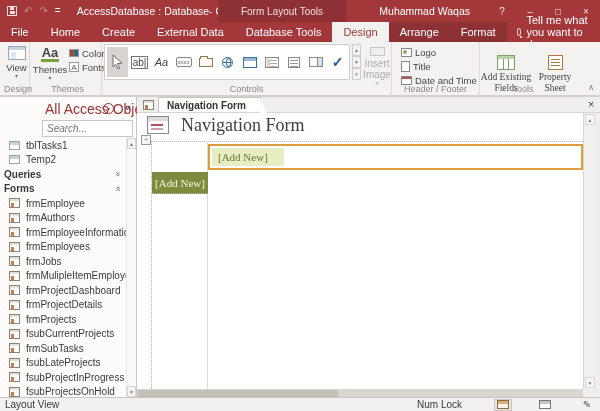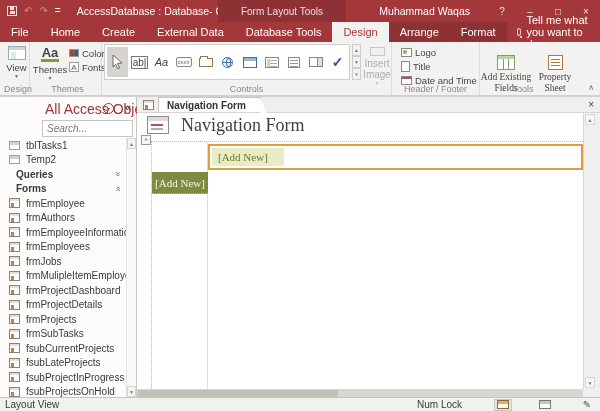--- a/index.html
+++ b/index.html
@@ -97,21 +97,21 @@
   .sb-search input{flex:1;border:none;outline:none;font-style:italic;font-size:10px;padding-left:4px;color:#666;
                    font-family:"Liberation Sans",sans-serif;background:transparent;width:100px;}
   .mag{width:7px;height:7px;border:1px solid #666;border-radius:50%;position:relative;margin-right:6px;}
   .mag::after{content:"";position:absolute;right:-3px;bottom:-2px;width:4px;height:1px;background:#666;transform:rotate(45deg);}
   .sb-list{position:absolute;left:0;top:41px;bottom:0;right:10px;overflow:hidden;}
   .sb-scroll{position:absolute;right:0;top:41px;bottom:0;width:10px;border-left:1px solid #e4e2e0;background:#fbfaf9;}
   .sb-scroll .arr{position:absolute;left:0;right:0;height:11px;border:1px solid #d8d5d2;background:#f5f4f2;
                   display:flex;align-items:center;justify-content:center;font-size:5px;color:#777;}
   .row{display:flex;align-items:center;height:14.5px;padding-left:9px;gap:6px;white-space:nowrap;}
   .row .lab{font-size:10px;color:#3b3a39;}
-  .grp{display:flex;align-items:center;height:14.5px;padding:0 6px 0 4px;justify-content:space-between;margin-left:12px;}
+  .grp{display:flex;align-items:center;height:14.5px;padding:0 6px 0 4px;justify-content:space-between;}
   .grp .lab{font-size:10px;font-weight:bold;color:#3b3a39;}
   .chv{display:inline-block;font-size:9px;color:#666;transform:rotate(90deg);}
   .chv.up{transform:rotate(-90deg);}
   .tbl-ic{width:11px;height:9px;border:1px solid #97a7a0;background:linear-gradient(#c9d6cd 0 3px,#fff 3px);flex:none;}
   .frm-ic{width:11px;height:10px;border:1px solid #8a8478;background:linear-gradient(#e6e0d4 0 2px,#fff 2px);position:relative;flex:none;}
   .frm-ic::after{content:"";position:absolute;left:1px;top:4px;width:3px;height:4px;background:#c77d4f;}
 
   
   .docarea{position:absolute;left:137px;top:96px;width:463px;height:301px;background:#f0efed;border-top:1px solid #d2cfcc;}
   .doctabs{position:absolute;left:0;top:0;right:0;height:16px;background:#f0efed;border-bottom:1px solid #d8d5d2;display:flex;align-items:flex-end;}
@@ -365,25 +365,25 @@
       <div class="row">
           <span class="frm-ic"></span>
           <span class="lab">frmProjectDetails</span>
         </div>
       <div class="row">
           <span class="frm-ic"></span>
           <span class="lab">frmProjects</span>
         </div>
       <div class="row">
           <span class="frm-ic"></span>
+          <span class="lab">fsubCurrentProjects</span>
+        </div>
+      <div class="row">
+          <span class="frm-ic"></span>
           <span class="lab">frmSubTasks</span>
-        </div>
-      <div class="row">
-          <span class="frm-ic"></span>
-          <span class="lab">fsubCurrentProjects</span>
         </div>
       <div class="row">
           <span class="frm-ic"></span>
           <span class="lab">fsubLateProjects</span>
         </div>
       <div class="row">
           <span class="frm-ic"></span>
           <span class="lab">fsubProjectInProgress</span>
         </div>
       <div class="row">

